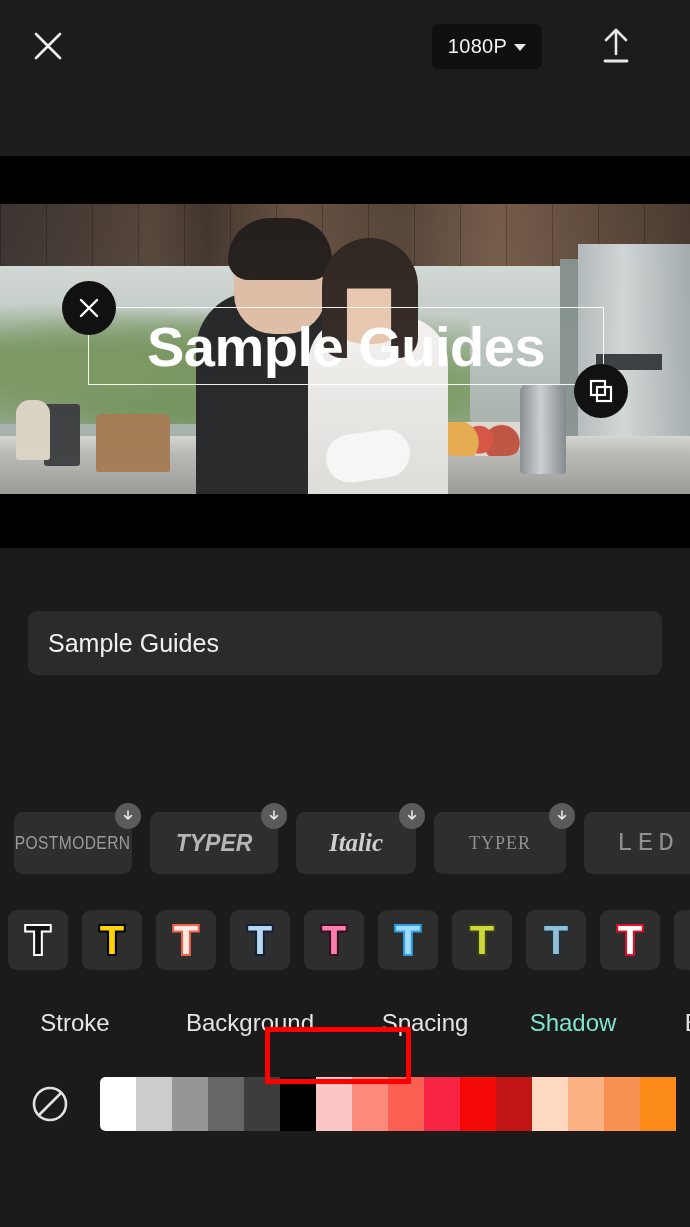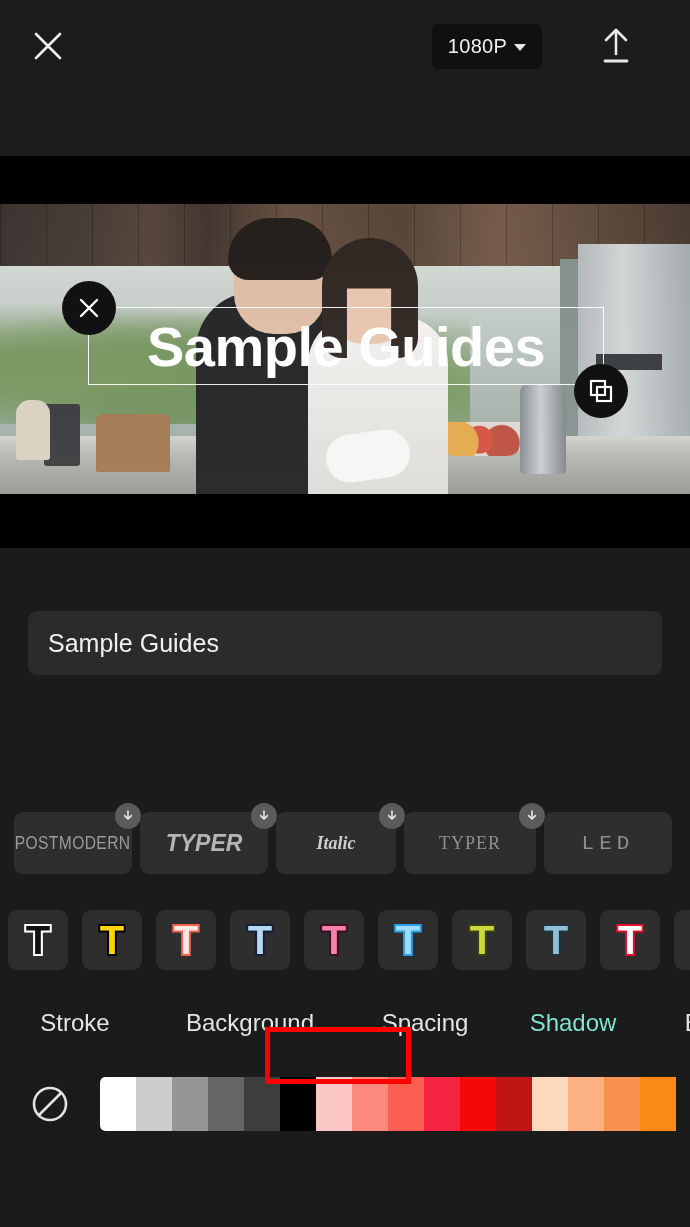--- a/index.html
+++ b/index.html
@@ -129,32 +129,32 @@
     width: 36px; height: 5px; border-radius: 3px; background: #fff;
   }
   .tab-clip { overflow: hidden; }
   .check-btn {
     position: absolute; right: 14px; top: 0; width: 78px; height: 74px;
     display: flex; align-items: center; justify-content: center;
   }
 
   .fontrow {
     position: absolute; left: 0; top: 252px; width: 690px; height: 86px;
-    display: flex; align-items: center; gap: 8px; padding-left: 14px; overflow: hidden;
+    display: flex; align-items: center; gap: 18px; padding-left: 14px; overflow: hidden;
   }
   .fontchip {
     position: relative; flex: 0 0 auto; height: 62px; background: #2e2e2e;
     border-radius: 9px; display: flex; align-items: center; justify-content: center;
     padding: 0 18px; color: #9a9a9a; font-size: 22px; white-space: nowrap;
   }
   .fc-postmodern { font-family: "Liberation Sans", sans-serif; font-size: 19px; letter-spacing: .5px; transform: scaleX(.82); }
   .fc-barlow { font-weight: 700; font-style: italic; font-size: 23px; color: #b5b5b5; }
-  .fc-italic { font-family: "Liberation Serif", serif; font-style: italic; font-weight: 700; font-size: 18px; color: #cfcfcf; }
+  .fc-italic { font-family: "Liberation Serif", serif; font-style: italic; font-weight: 700; font-size: 25px; color: #cfcfcf; }
   .fc-typer { font-family: "Liberation Serif", serif; font-size: 18px; letter-spacing: 1px; color: #8f8f8f; }
-  .fc-led { font-family: "Liberation Mono", monospace; font-size: 21px; letter-spacing: 5px; color: #8f8f8f; }
+  .fc-led { font-family: "Liberation Mono", monospace; font-size: 26px; letter-spacing: 5px; color: #8f8f8f; }
   .dl-badge {
     position: absolute; right: -9px; top: -9px; width: 26px; height: 26px; border-radius: 50%;
     background: #5b5b5b; display: flex; align-items: center; justify-content: center;
   }
 
   .stylerow {
     position: absolute; left: 0; top: 352px; width: 690px; height: 80px;
     display: flex; align-items: center; gap: 14px; padding-left: 8px; overflow: hidden;
   }
   .stylechip {

